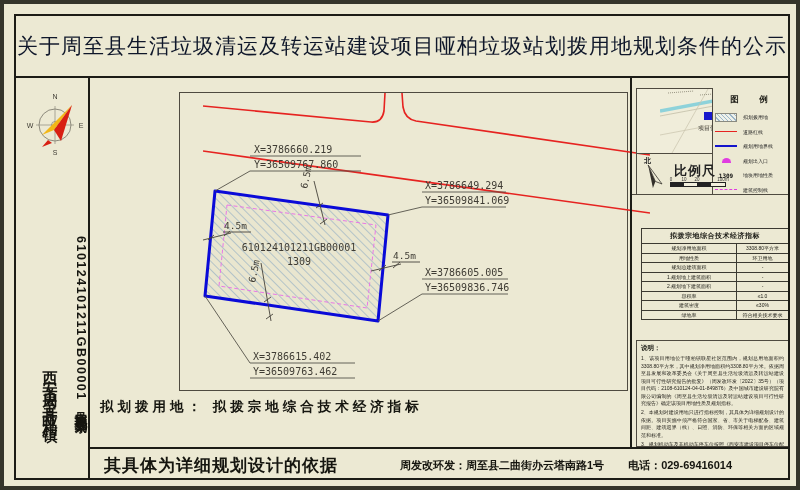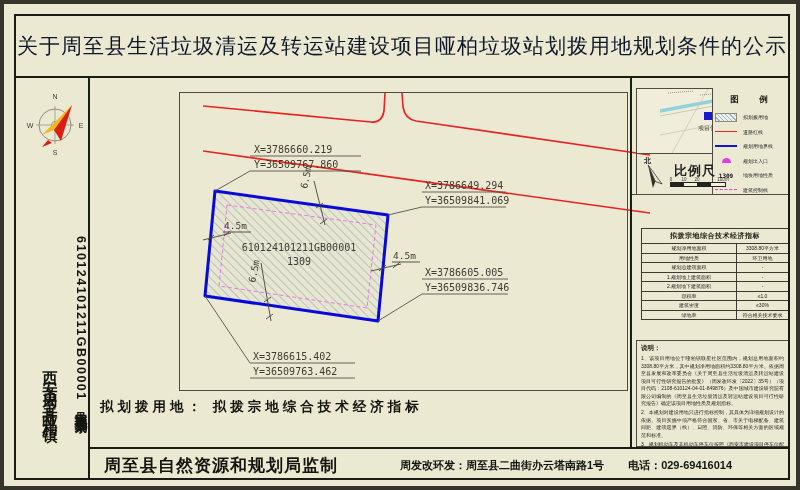--- a/index.html
+++ b/index.html
@@ -281,19 +281,19 @@
   </div>
 
   <div id="applicant" class="abs">
     <div class="row">
       <span>拟划拨用地：</span>
       <span>拟拨宗地综合技术经济指标</span>
     </div>
   </div>
 
   <div id="footer-bar" class="abs">
-    <span id="producer">周至县自然资源和规划局监制</span>
+    <span id="producer">其具体为详细规划设计的依据</span>
     <span id="addr">周发改环发：周至县二曲街办云塔南路1号</span>
     <span id="phone">电话：029-69416014</span>
   </div>
 
   <div class="abs box" style="left:10px;top:10px;width:776px;height:466px;pointer-events:none"></div>
 </div>
 
 </body></html>

